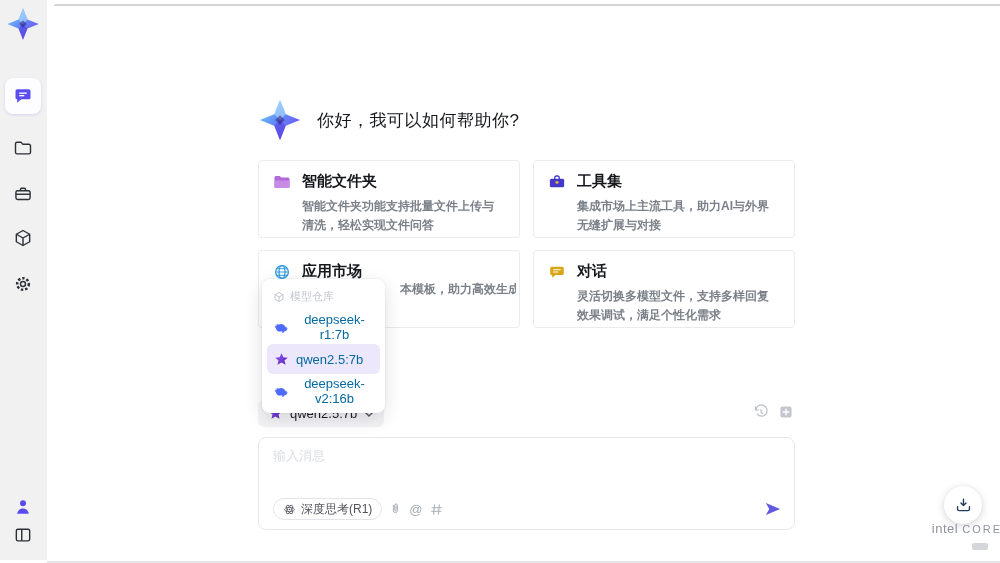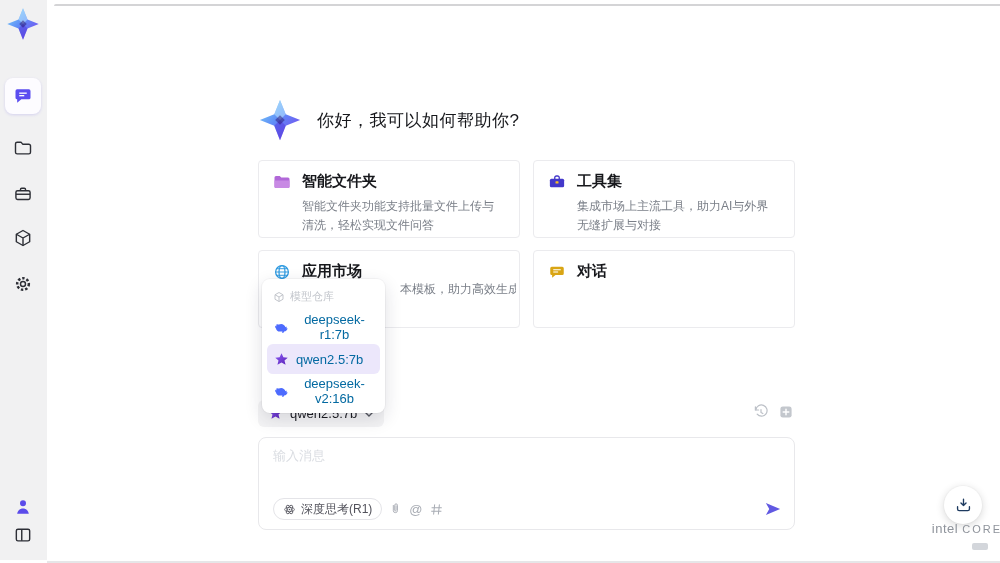--- a/index.html
+++ b/index.html
@@ -23,21 +23,21 @@
   .greet { position:absolute; left:210px; top:97px; display:flex; align-items:center; gap:14px; }
   .greet .glogo { width:46px; height:46px; }
   .greet h1 { font-size:17px; font-weight:normal; color:#17181c; letter-spacing:.5px; }
 
   
   .cards { position:absolute; left:211px; top:160px; display:grid; grid-template-columns:262px 262px; column-gap:13px; row-gap:12px; }
   .card { position:relative; height:78px; border:1px solid #ebebee; border-radius:4px; background:#fff; padding:11px 14px; cursor:pointer; }
   .card-head { display:flex; align-items:center; gap:11px; }
   .card-head svg { width:18px; height:18px; flex:0 0 auto; }
   .card-title { font-size:15px; font-weight:bold; color:#17181c; }
-  .card-desc { margin-top:6px; margin-left:29px; font-size:12px; line-height:1.55; color:#7a7f88; }
+  .card-desc { margin-top:6px; margin-left:29px; font-size:12px; line-height:1.55; color:#7a7f88;font-weight:bold; }
   .card-desc.offset { position:absolute; left:141px; top:29px; margin:0; width:116px; white-space:nowrap; overflow:hidden; }
 
   
   .dropdown { position:absolute; left:215px; top:279px; width:123px; background:#fff; border-radius:8px;
     box-shadow:0 6px 18px rgba(30,30,60,.14), 0 0 0 1px rgba(0,0,0,.03); padding:5px 5px 7px; z-index:5; }
   .dd-header { display:flex; align-items:center; gap:5px; padding:5px 6px 6px; font-size:11px; color:#c3c6cc; }
   .dd-header svg { width:12px; height:12px; }
   .dd-item { display:flex; align-items:center; gap:7px; height:30px; padding:0 7px; border-radius:6px; font-size:13px; color:#0369a1; cursor:pointer; margin-top:2px;text-align:center; }
   .dd-item.sel { background:#ece7fb; }
   .dd-item svg { width:15px; height:15px; flex:0 0 auto; }
@@ -206,20 +206,21 @@
 
       <div class="card">
         <div class="card-head">
           <svg viewBox="0 0 24 24">
             <path d="M3 7a2 2 0 0 1 2-2h14a2 2 0 0 1 2 2v7a2 2 0 0 1-2 2h-9l-4.5 3.6V16H5a2 2 0 0 1-2-2z" fill="#d9a514"></path>
             <line x1="7" y1="9" x2="17" y2="9" stroke="#fff" stroke-width="1.4"></line>
             <line x1="7" y1="12" x2="13.5" y2="12" stroke="#fff" stroke-width="1.4"></line>
           </svg>
           <span class="card-title">对话</span>
         </div>
+        <div class="card-desc">灵活切换多模型文件，支持多样回复效果调试，满足个性化需求</div>
       </div>
     </div>
 
     <div class="dropdown">
       <div class="dd-header">
         <svg viewBox="0 0 24 24" fill="none" stroke="#c3c6cc" stroke-width="2">
           <path d="M12 3l8 4.5v9L12 21l-8-4.5v-9z"></path>
             <path d="M4 7.5l8 4.5 8-4.5M12 12v9"></path>
         </svg>
         <span>模型仓库</span>

